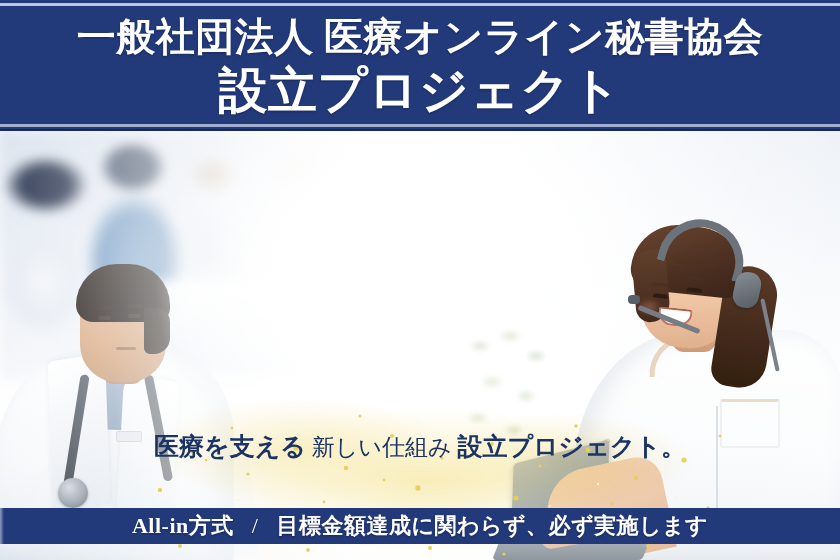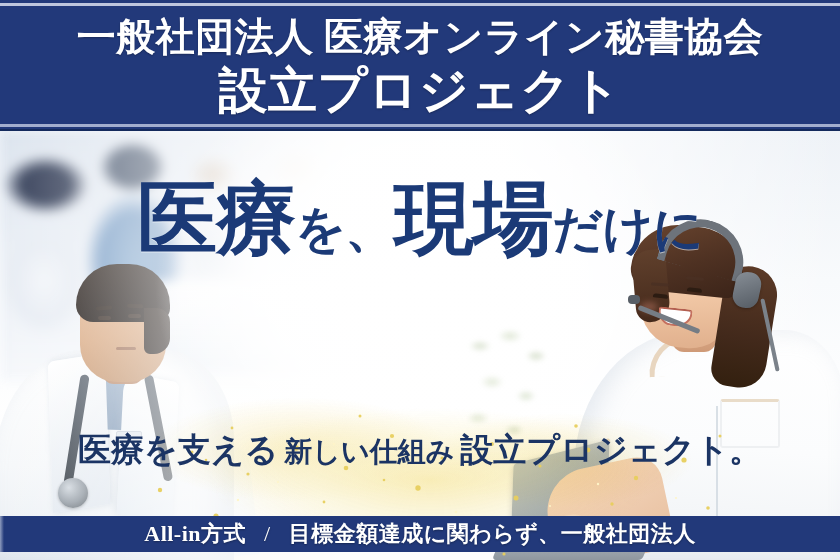--- a/index.html
+++ b/index.html
@@ -528,36 +528,36 @@
     position:absolute;
     left:0; top:303px;
     width:100%;
     text-align:center;
     color:#1b3464;
     z-index:22;
     white-space:nowrap;
     line-height:1;
   }
   .sub-n{
-    font-size:33px;
+    font-size:25px;
     font-weight:700;
     letter-spacing:0px;
   }
   .sub-b{
-    font-size:28px;
-    font-weight:700;
+    font-size:23px;
+    font-weight:400;
     letter-spacing:0px;
     padding:0 6px;
     margin-top:48px;
   }
 
   
   .bottom-bar{
     position:absolute;
-    left:0; bottom:8px;
+    left:0; bottom:16px;
     width:840px;
     height:36px;
     background:#22397a;
     z-index:40;
   }
   .bottom-bar::before{
     content:"";
     position:absolute;
     left:0; top:0;
     width:4px; height:100%;
@@ -698,32 +698,29 @@
         <circle cx="336" cy="172" r="1.3"></circle>
           <circle cx="478" cy="144" r="1.2"></circle>
         <circle cx="556" cy="158" r="1.1"></circle>
           <circle cx="158" cy="142" r="1"></circle>
         <circle cx="290" cy="112" r="1.1"></circle>
           <circle cx="430" cy="166" r="1"></circle>
       </g>
     </svg>
 
     <div class="headline">
-      <span class="hl-line line1">
-        <span class="hl-big">医療</span><span class="hl-sm">を、</span><span class="hl-big">現場</span><span class="hl-sm">だけに</span>
-      </span>
     </div>
 
     <div class="subtitle">
       <span class="sub-n">医療を支える</span><span class="sub-b">新しい仕組み</span><span class="sub-n">設立プロジェクト。</span>
     </div>
 
   </div>
 
   <div class="bottom-bar">
     <div class="bottom-text">
       <span>All-in方式</span>
       <span class="bt-slash">/</span>
-      <span>目標金額達成に関わらず、一般社団法人</span>
+      <span>目標金額達成に関わらず、必ず実施します</span>
     </div>
   </div>
 
 </div>
 
 </body></html>

